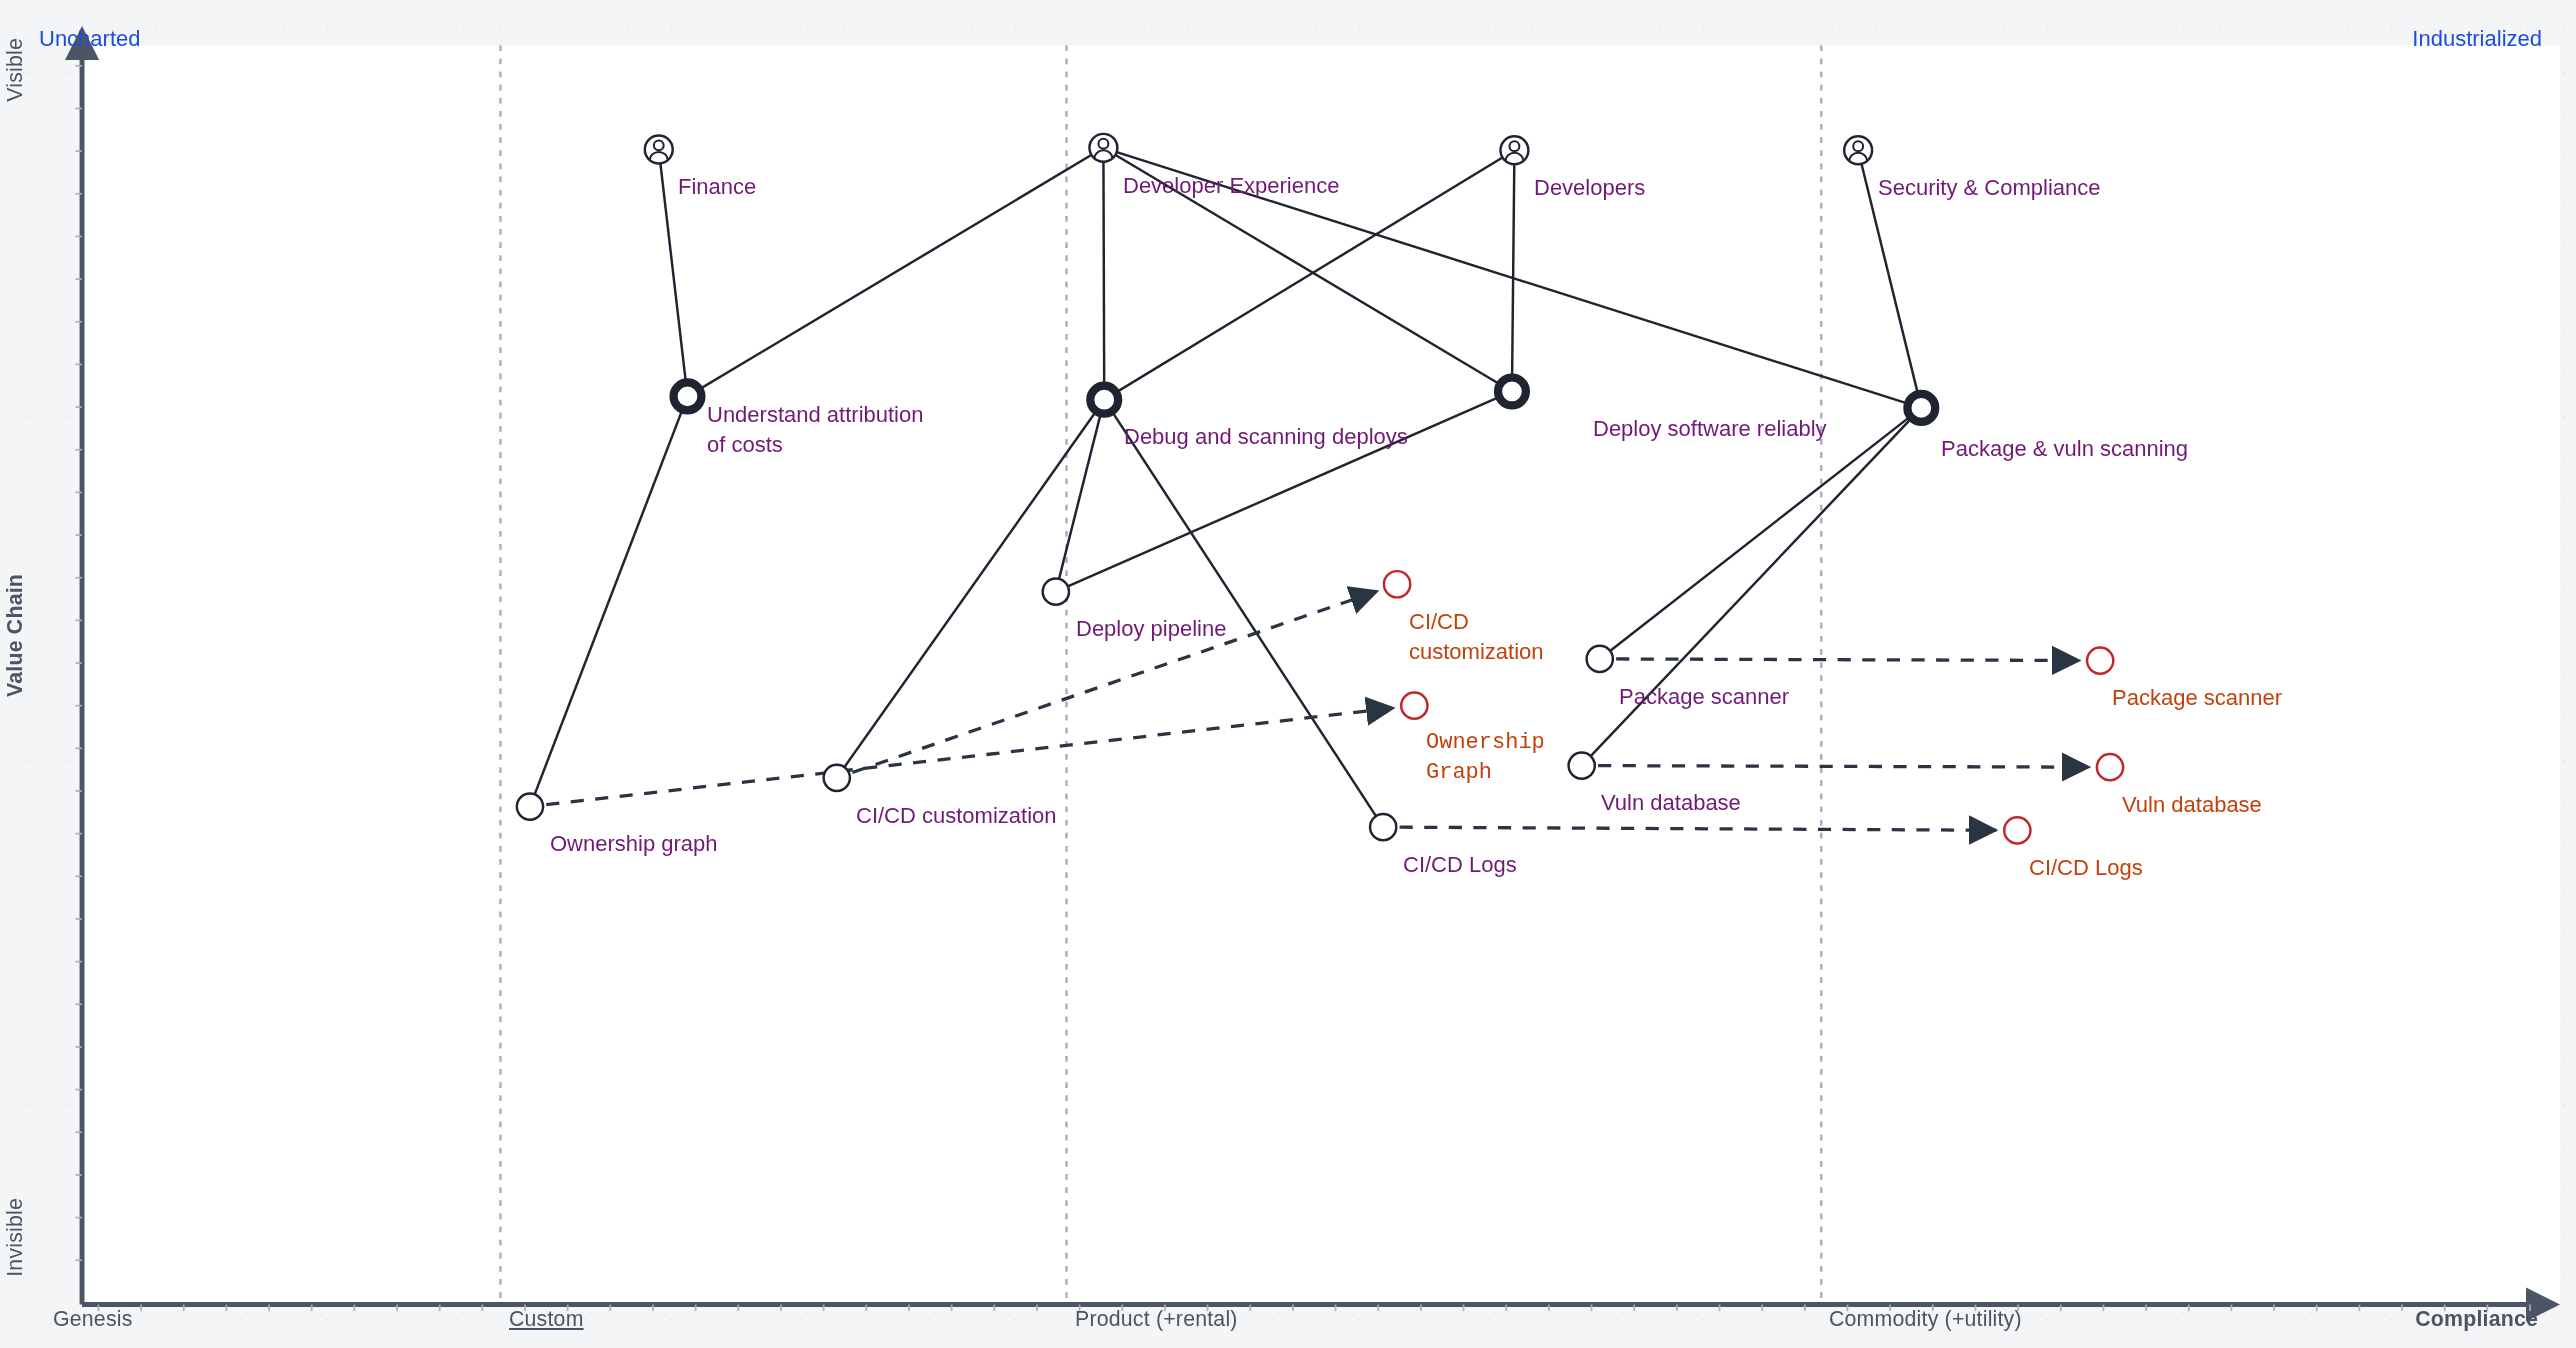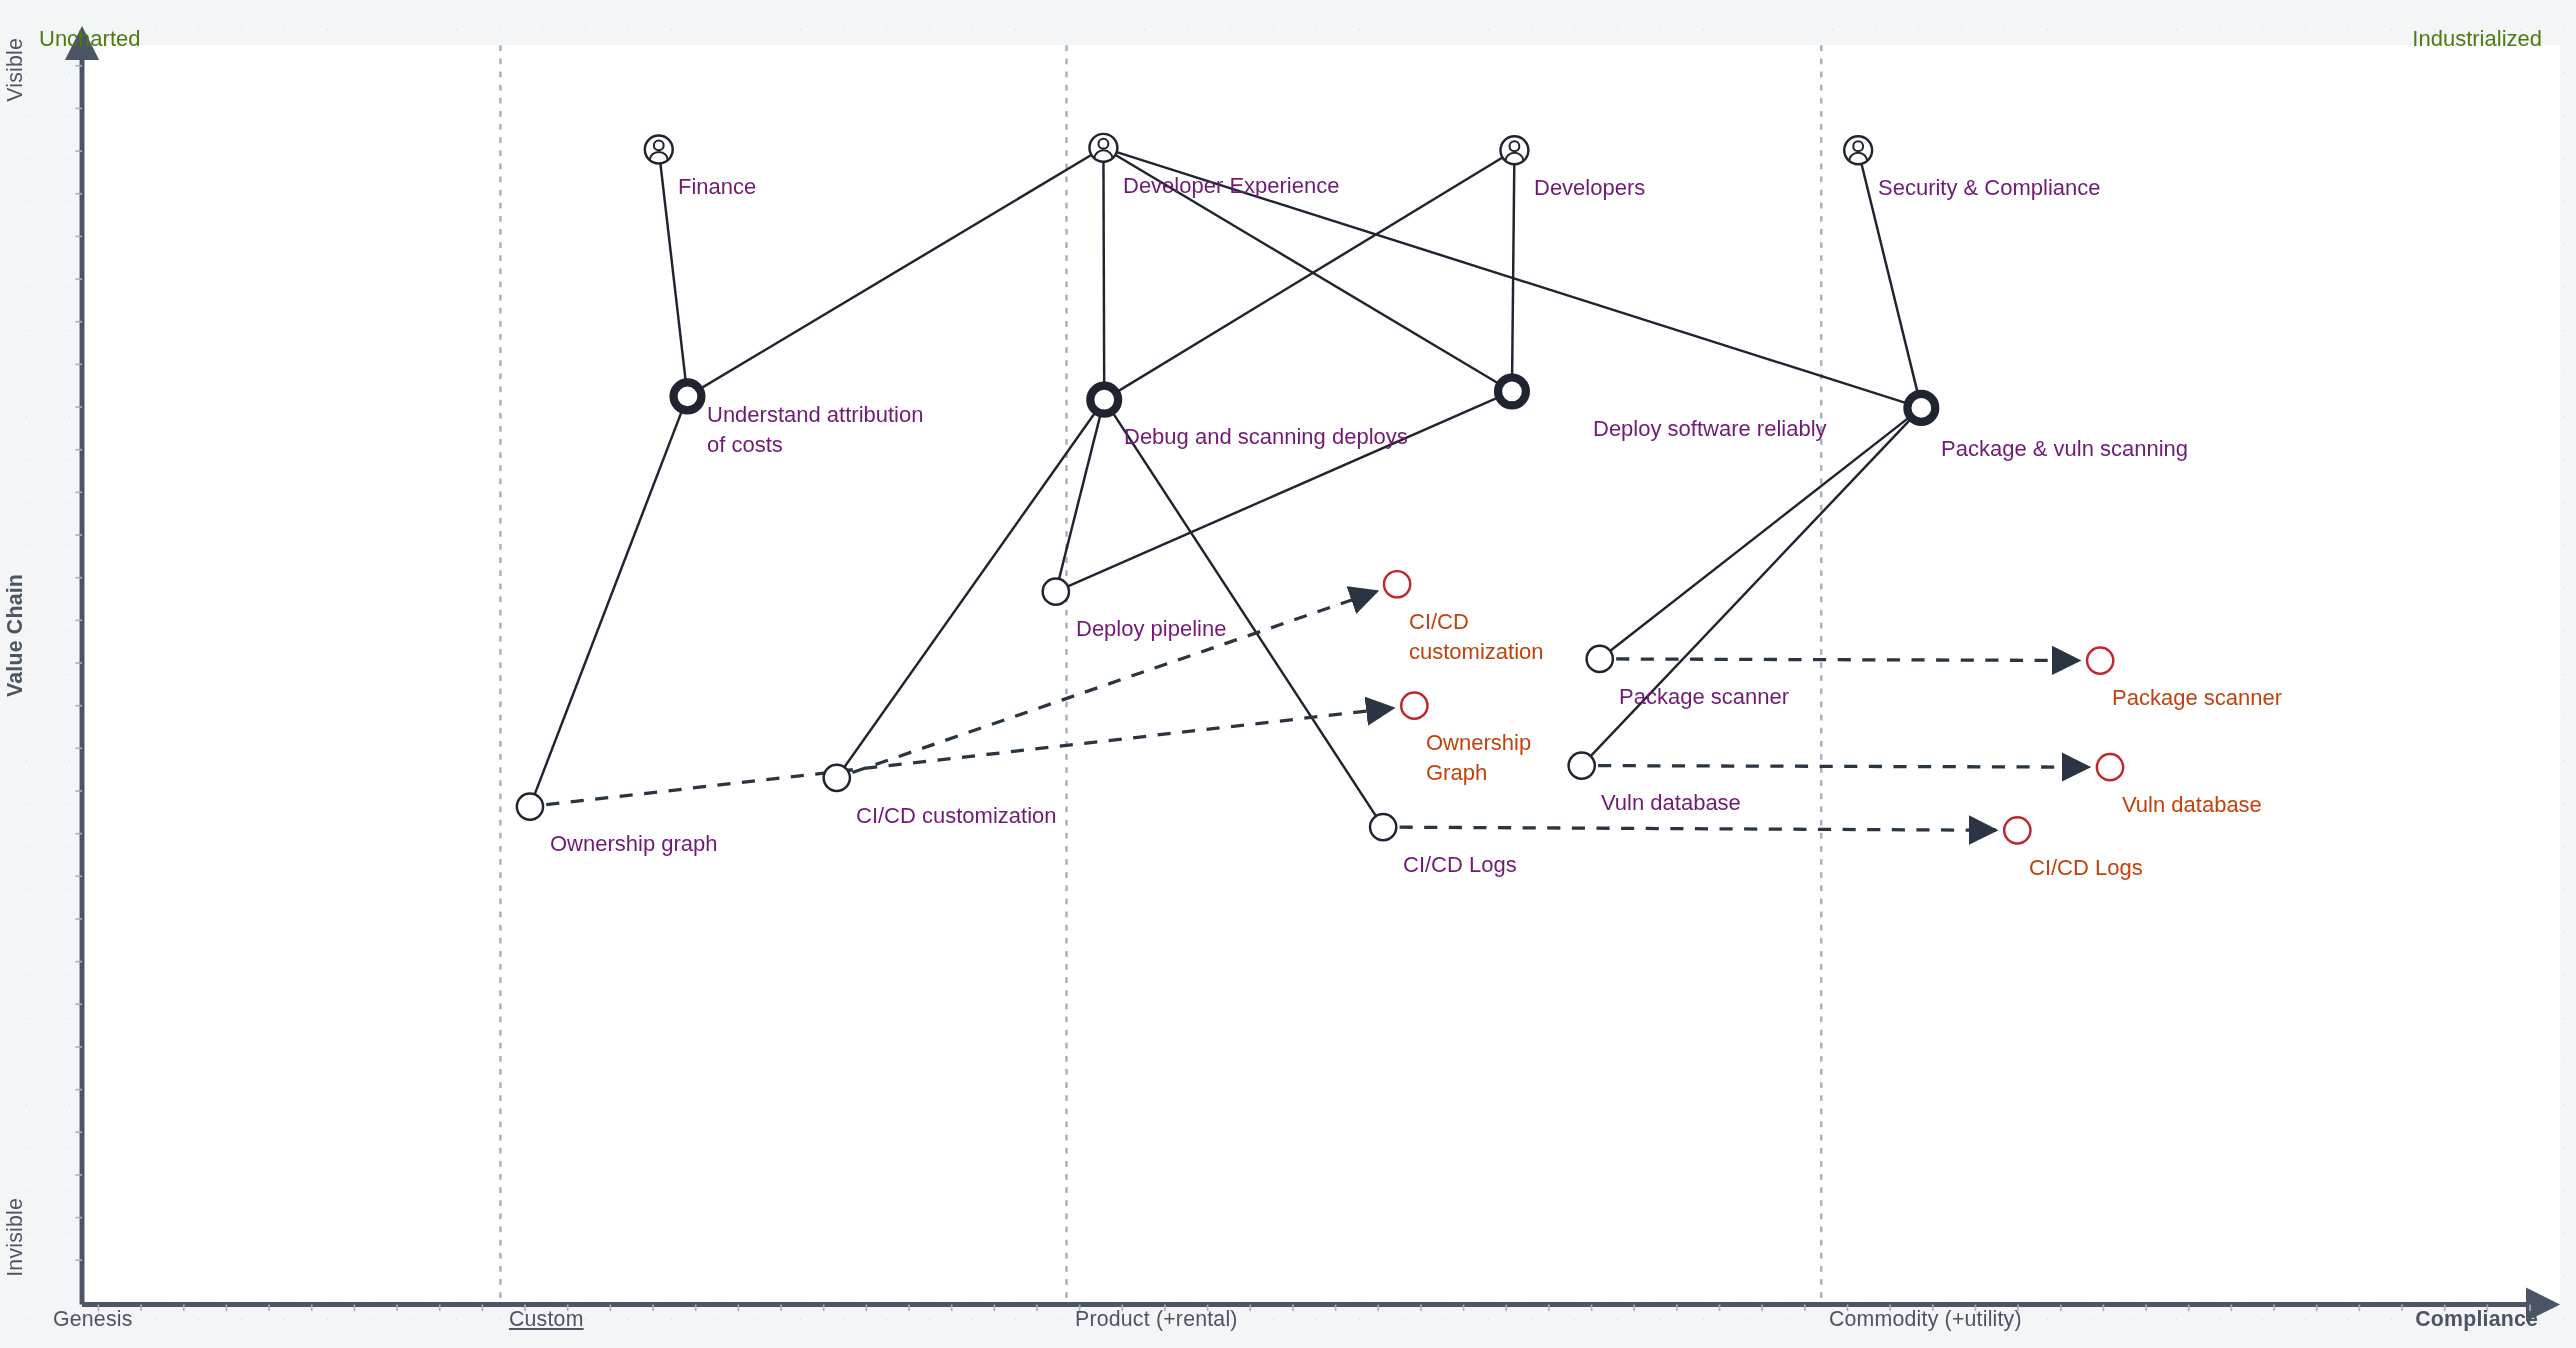--- a/index.html
+++ b/index.html
@@ -28,21 +28,21 @@
   }
   .axis-label.bold{font-weight:bold;}
   .vert{transform-origin:0 0;}
 
   
   .node-label{
     position:absolute;font-size:22px;color:#701a75;white-space:pre;
     line-height:29.5px;
   }
   .node-label.evolved{color:#c2410c;}
-  .corner-note{position:absolute;font-size:22px;color:#4d7c0f;white-space:nowrap;}
+  .corner-note{position:absolute;font-size:22px;color:#1d4ed8;white-space:nowrap;}
 </style>
 </head>
 <body>
 
 <div id="map-root">
   <div id="gutter-texture"></div>
   <div id="plot-area"></div>
 
   <svg class="layer" id="axis-layer" width="2576" height="1349" viewBox="0 0 3140 1644">
       <defs>
@@ -218,21 +218,21 @@
       <div class="node-label" style="left: 1593px; top: 414px; text-align: right;">Deploy software reliably</div>
       <div class="node-label" style="left: 1941px; top: 434px;">Package &amp; vuln scanning</div>
       <div class="node-label" style="left: 1076px; top: 614px;">Deploy pipeline</div>
       <div class="node-label" style="left: 856px; top: 801px;">CI/CD customization</div>
       <div class="node-label" style="left: 550px; top: 829px;">Ownership graph</div>
       <div class="node-label" style="left: 1403px; top: 850px;">CI/CD Logs</div>
       <div class="node-label" style="left: 1619px; top: 682px;">Package scanner</div>
       <div class="node-label" style="left: 1601px; top: 788px;">Vuln database</div>
       <div class="node-label evolved" style="left: 1409px; top: 607px;">CI/CD
 customization</div>
-      <div class="node-label evolved" style="left: 1426px; top: 728px;">Ownership
+      <div class="node-label evolved" style="left: 1426px; top: 728px; font-family: Liberation Mono, monospace;">Ownership
 Graph</div>
       <div class="node-label evolved" style="left: 2112px; top: 683px;">Package scanner</div>
       <div class="node-label evolved" style="left: 2122px; top: 790px;">Vuln database</div>
       <div class="node-label evolved" style="left: 2029px; top: 853px;">CI/CD Logs</div>
     </div>
 
   <div class="corner-note" style="left:39px;top:26px;">Uncharted</div>
   <div class="corner-note" style="right:34px;top:26px;">Industrialized</div>
 
   <div class="axis-label vert" style="left:28px;top:38px;transform:rotate(-90deg) translate(-100%,-100%);">Visible</div>

